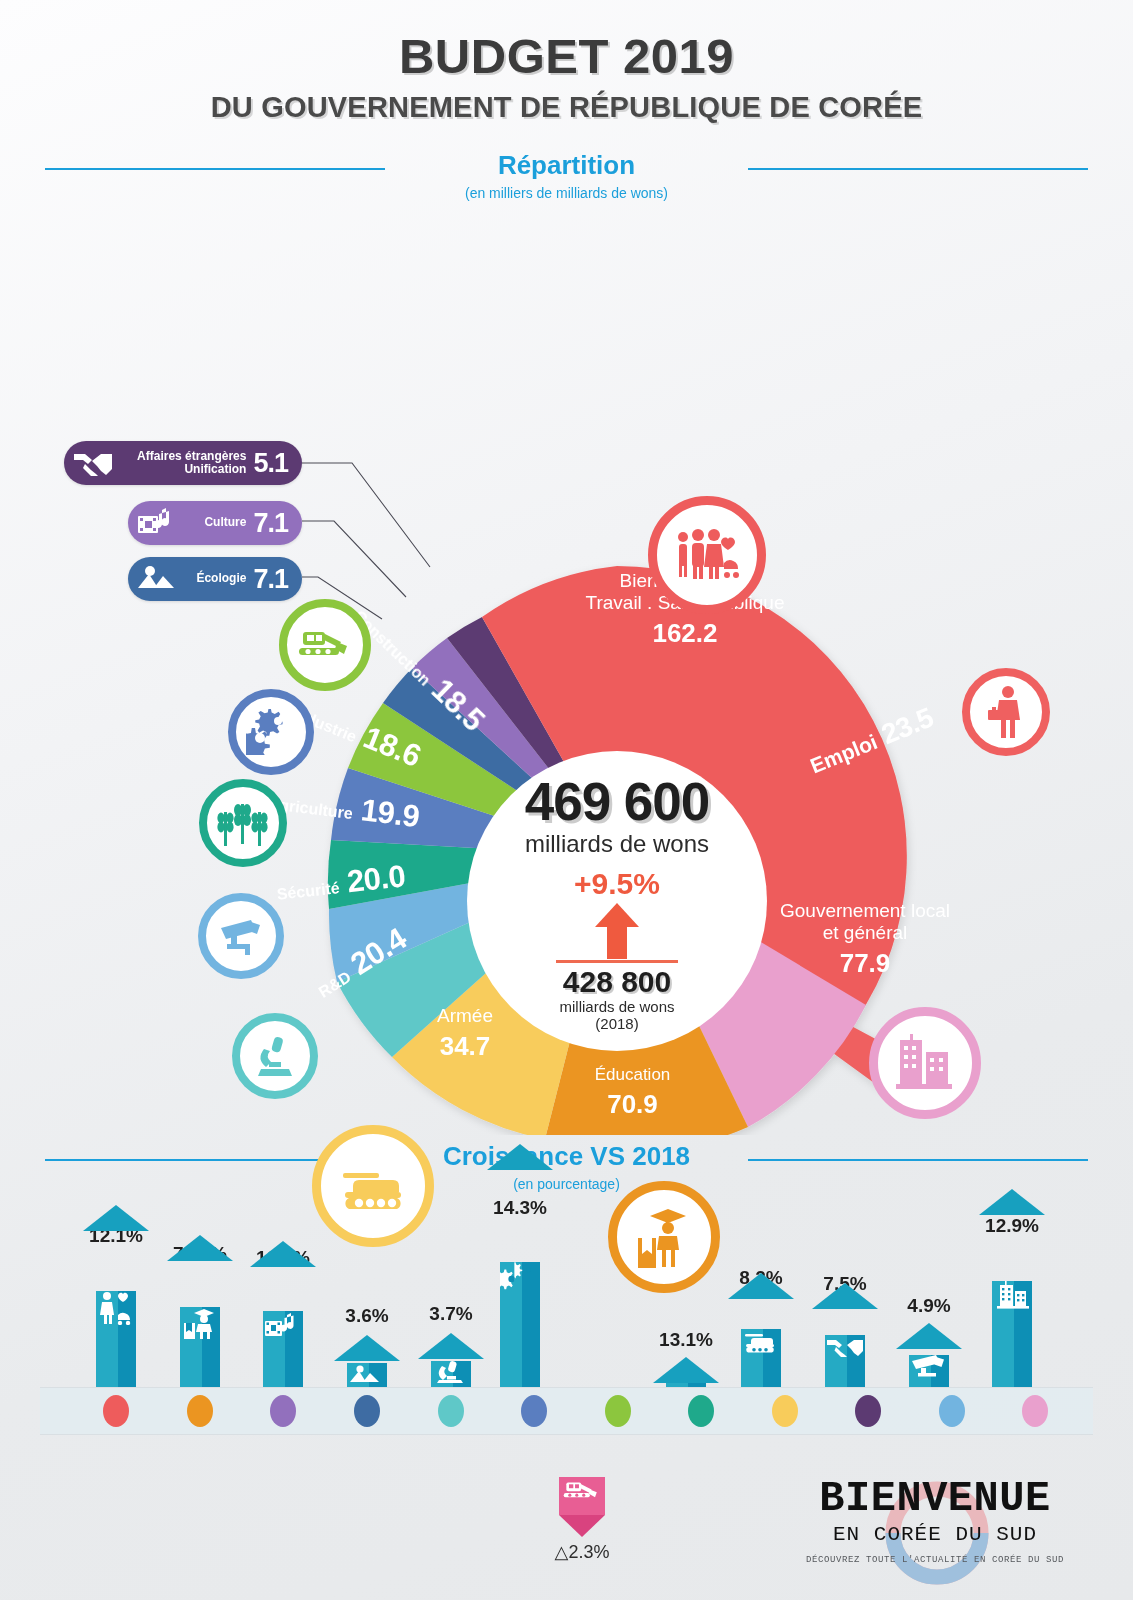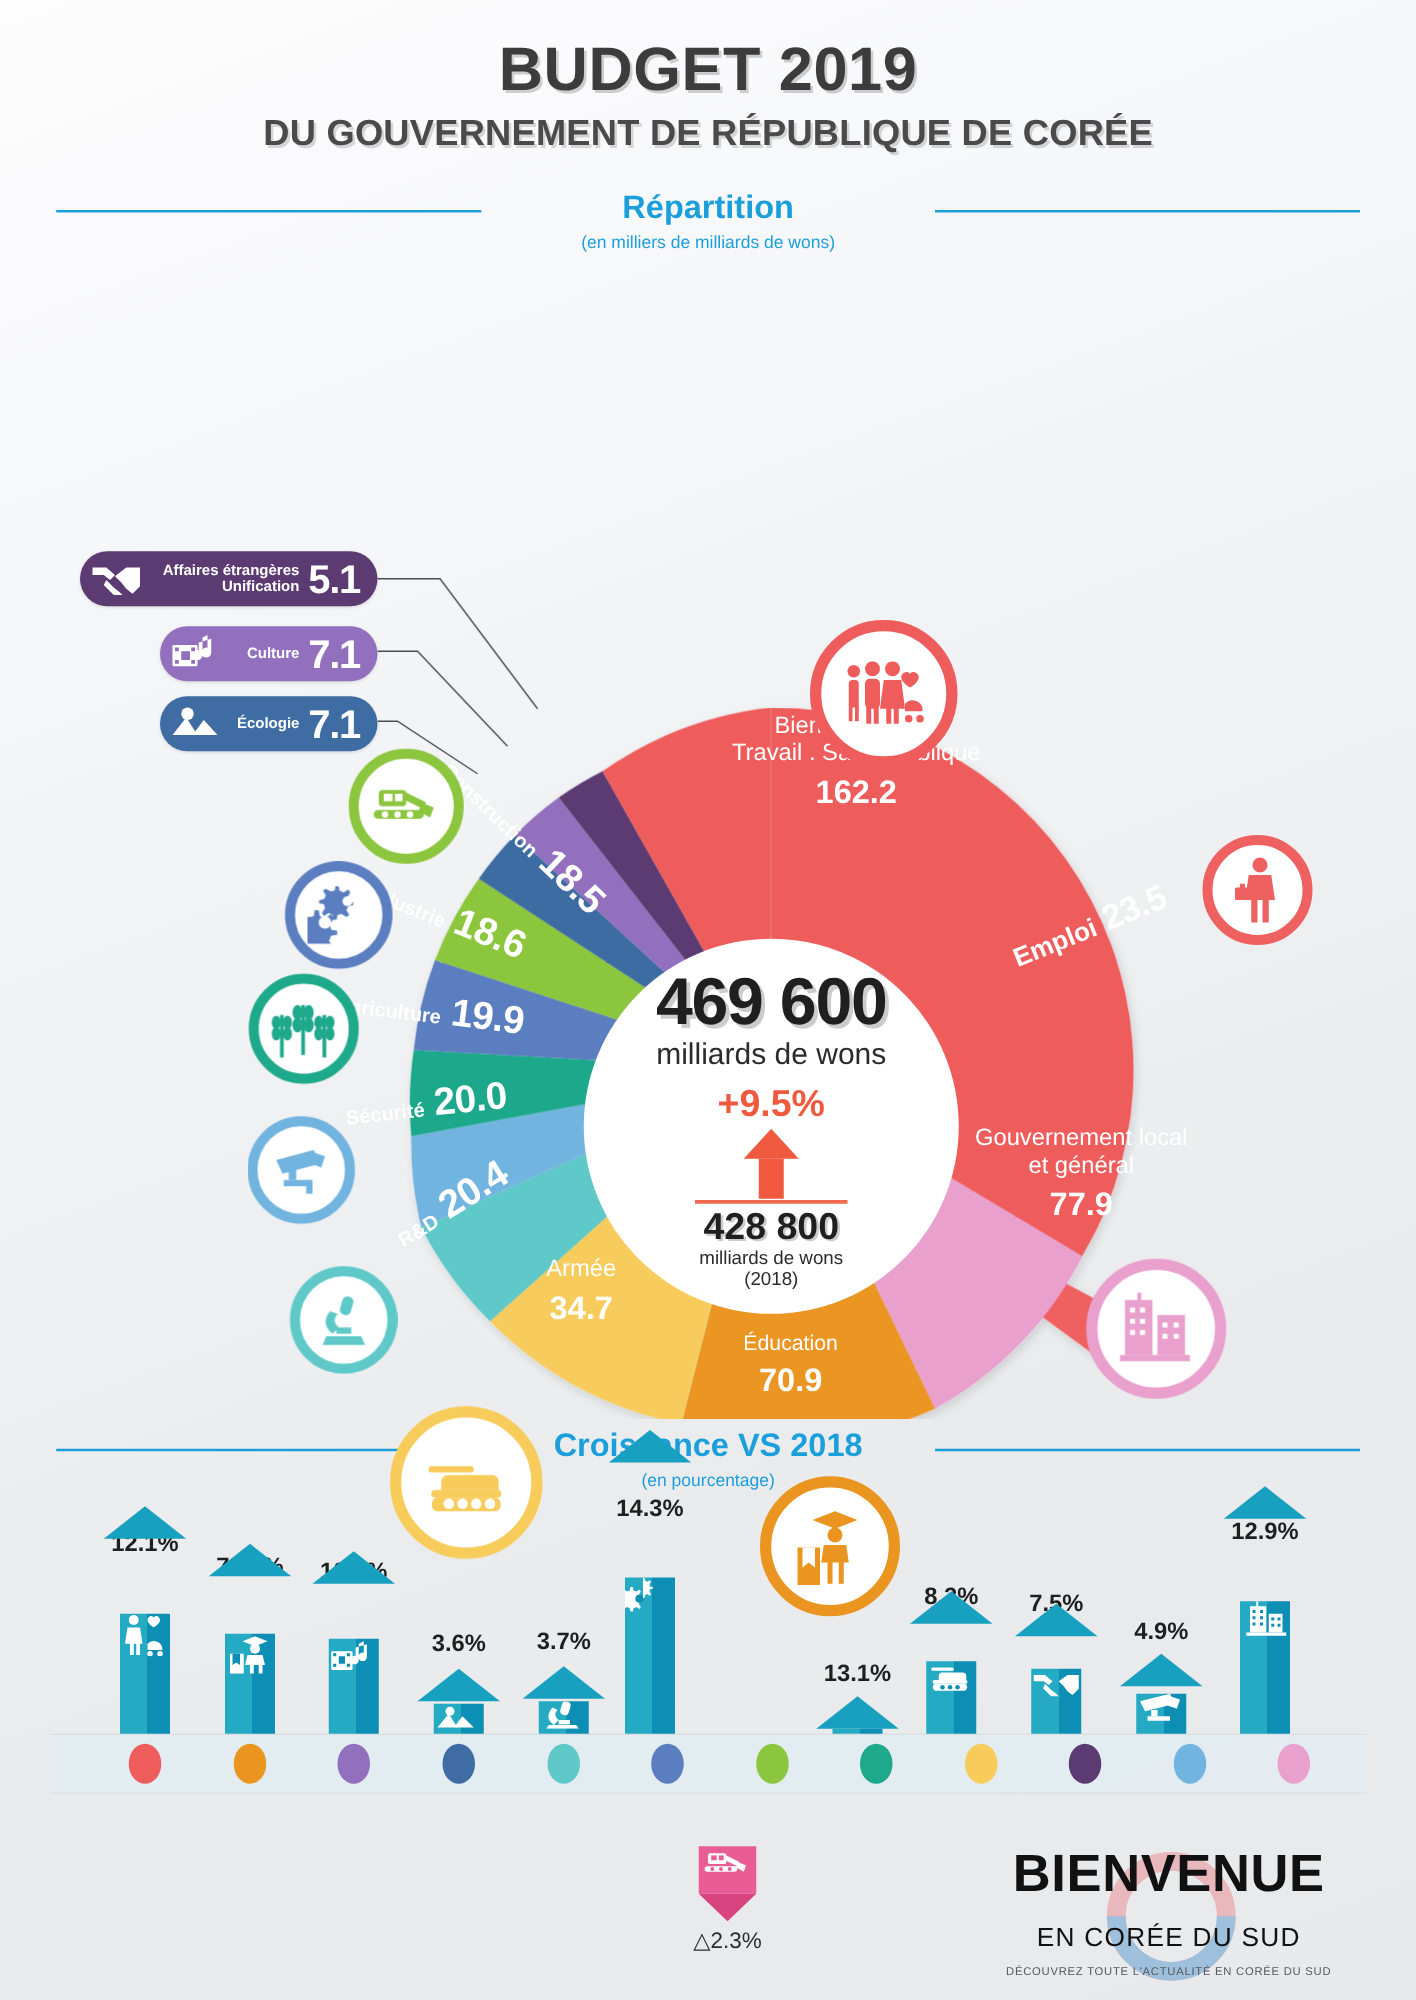--- a/index.html
+++ b/index.html
@@ -60,21 +60,21 @@
   #center-prev-year { font-size: 15px; color: #2b2b2b; }
 
   
   .pill {
     position: absolute; display: flex; align-items: center;
     border-radius: 26px; height: 44px; padding: 0 14px 0 8px; color: #fff; z-index: 7;
     box-shadow: 0 1px 3px rgba(0,0,0,.12);
   }
   .pill .pill-ico { width: 42px; height: 30px; flex: 0 0 42px; }
   .pill .pill-txt { font-size: 12px; font-weight: bold; line-height: 1.1; text-align: right; flex:1; padding-right:7px;}
-  .pill .pill-val { font-size: 32px; font-weight: bold; letter-spacing: -1px; }
+  .pill .pill-val { font-size: 27px; font-weight: bold; letter-spacing: -1px; }
 
   #pill-0 { left: 64px;  top: 236px; width: 238px; background: #5c3a72; }
   #pill-1 { left: 128px; top: 296px; width: 174px; background: #9270bd; }
   #pill-2 { left: 128px; top: 352px; width: 174px; background: #3e6ca3; }
 
   
   .seg-label { position: absolute; color: #fff; z-index: 5; pointer-events: none; }
   .seg-label .nm { font-size: 17px; }
   .seg-label .vl { font-size: 26px; font-weight: bold; }
   .seg-rot { display: flex; align-items: baseline; gap: 8px; white-space: nowrap; }
@@ -102,24 +102,24 @@
 
   
   #down-col { position: absolute; left: 552px; top: 1474px; width: 60px; text-align:center; z-index: 4;}
   #down-box { width: 46px; height: 38px; background: #e85e94; margin: 0 auto; }
   #down-head { width: 0; height: 0; margin: 0 auto;
                border-left: 23px solid transparent; border-right: 23px solid transparent;
                border-top: 22px solid #d9437f; }
   #down-lbl { font-size: 18px; color: #2d2d2d; margin-top: 4px; white-space: nowrap;}
 
   
-  #footer { position: absolute; left: 760px; top: 1478px; width: 350px; text-align: center; z-index: 4;}
+  #footer { position: absolute; left: 760px; top: 1478px; width: 350px; text-align: center; z-index: 4; font-family: Liberation Mono, monospace;}
   #logo-ring { position: absolute; left: 118px; top: -4px; width: 118px; height: 118px; z-index: -1; }
   #logo-1 { font-size: 42px; font-weight: bold; letter-spacing: 0.5px; color: #111; line-height: 1; }
-  #logo-2 { font-size: 21px; letter-spacing: 1px; color: #111; margin-top: 19px; }
+  #logo-2 { font-size: 21px; letter-spacing: 1px; color: #111; margin-top: 3px; }
   #logo-3 { font-size: 9px; letter-spacing: .6px; color: #55585c; margin-top: 9px; }
 </style>
 </head>
 <body>
 
 <div id="header">
   <div id="title-main">BUDGET 2019</div>
   <div id="title-sub">DU GOUVERNEMENT DE RÉPUBLIQUE DE CORÉE</div>
 </div>
 

